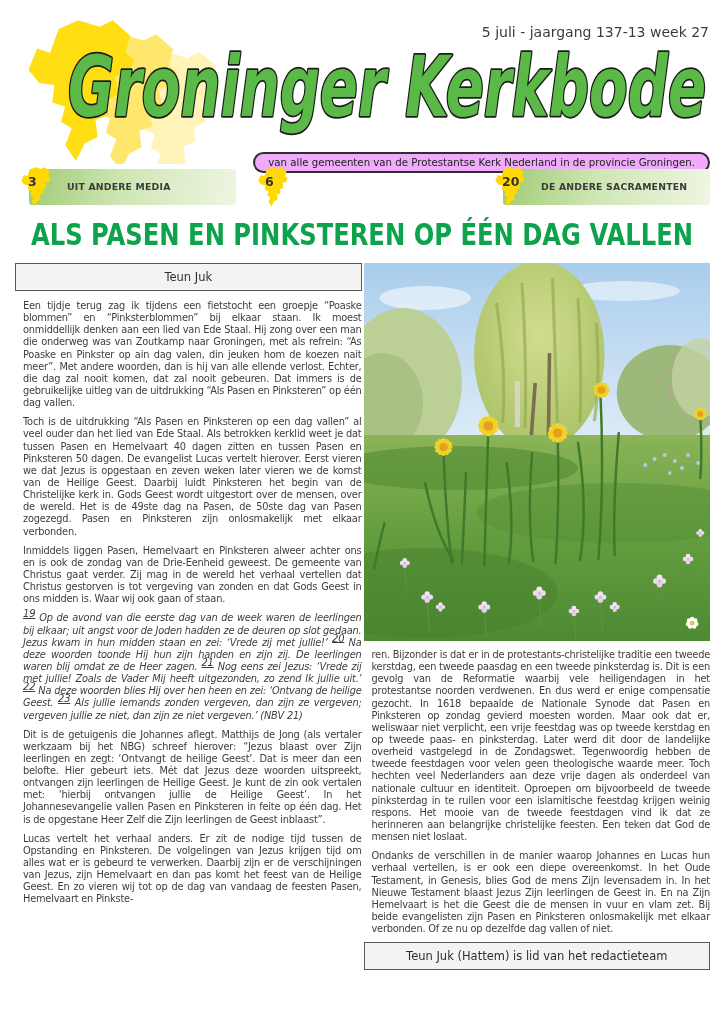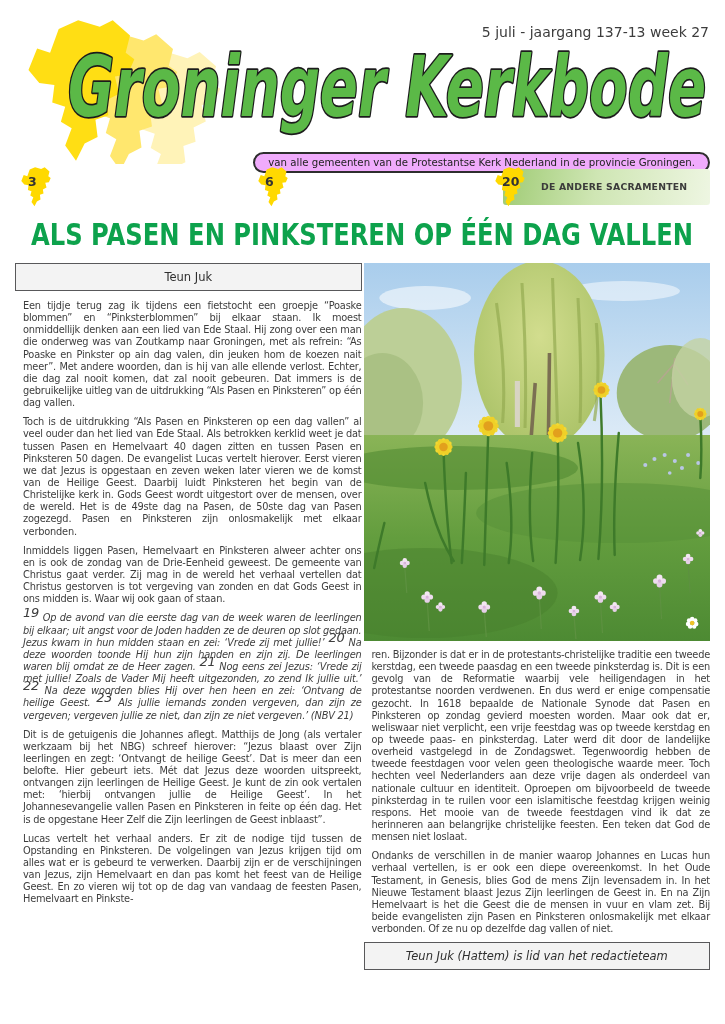--- a/index.html
+++ b/index.html
@@ -37,23 +37,23 @@
   .col{flex:1;min-width:0;}
   .infobox{
     border:1.5px solid #58585a;background:#f3f3f3;text-align:center;
     font-size:11.5px;color:#2e2e2e;padding:6px 4px;margin-bottom:9px;
   }
   .body-text p{
     margin:0 0 7px 8px;font-size:9.8px;line-height:1.24;letter-spacing:-.2px;
     text-align:justify;color:#3d3d3d;
   }
   .body-text p.quote{font-style:italic;}
-  .body-text sup{font-size:13px;line-height:0;}
+  .body-text sup{font-size:10px;line-height:0;text-decoration:underline;}
   .photo-svg{display:block;width:100%;height:378px;margin-bottom:8px;}
-  .credit{margin-top:0;font-style:italic;}
+  .credit{margin-top:0;}
   svg text{font-family:"DejaVu Sans","Liberation Sans",sans-serif;}
 </style>
 </head>
 <body>
 
 <div class="page">
 
   <svg width="0" height="0" style="position:absolute">
     <defs>
       <path id="gron-map" d="M6,50 L14,30 26,34 34,12 52,4 72,10 84,4 100,18 96,34 104,40 98,54 86,56 90,72 78,78 80,92 68,96 70,112 58,118 50,134 40,120 46,104 36,98 40,84 28,80 30,64 16,62 Z"></path>
@@ -75,20 +75,21 @@
 
     <div class="tagline">van alle gemeenten van de Protestantse Kerk Nederland in de provincie Groningen.</div>
   </header>
 
   <nav class="nav-row">
     <div class="nav-item">
       <svg class="nav-icon" viewBox="0 0 110 140">
           <use href="#gron-map" fill="#ffd900"></use>
         </svg>
       <span class="nav-num">3</span>
+      <span class="nav-bar">UIT ANDERE MEDIA</span>
     </div>
     <div class="nav-item">
       <svg class="nav-icon" viewBox="0 0 110 140">
           <use href="#gron-map" fill="#ffd900"></use>
         </svg>
       <span class="nav-num">6</span>
     </div>
     <div class="nav-item">
       <svg class="nav-icon" viewBox="0 0 110 140">
           <use href="#gron-map" fill="#ffd900"></use>

